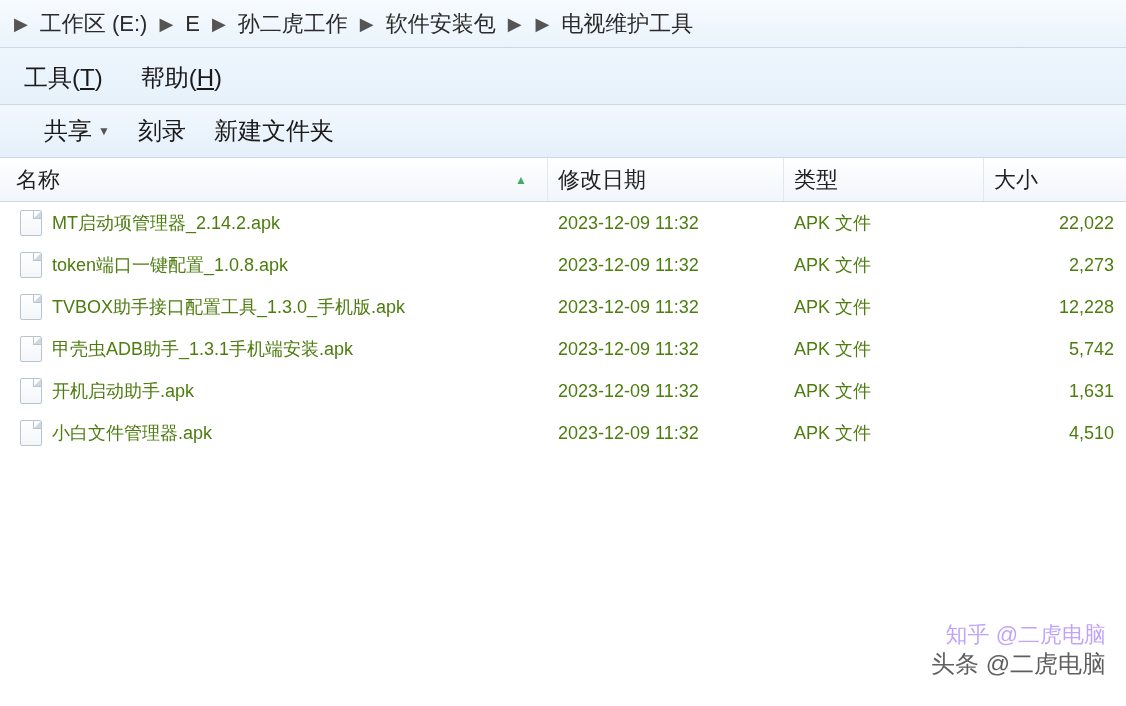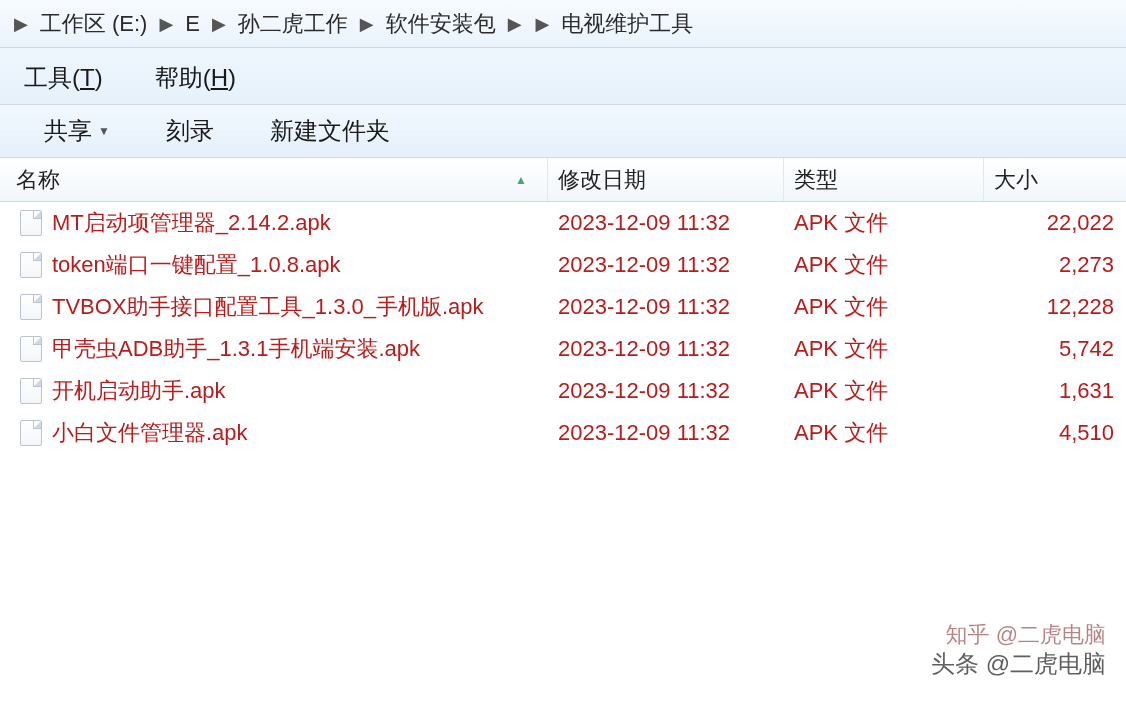--- a/index.html
+++ b/index.html
@@ -28,35 +28,35 @@
     font-size: 18px;
     padding: 0 2px;
   }
   .breadcrumb .crumb {
     white-space: nowrap;
     cursor: pointer;
   }
   .menubar {
     display: flex;
     align-items: center;
-    gap: 52px;
+    gap: 38px;
     padding: 14px 24px 10px 24px;
     background: linear-gradient(to bottom, #eef6fd, #e6f1fa);
     border-bottom: 1px solid #cfd9e3;
     font-size: 24px;
     color: #1a1a1a;
   }
   .menubar .menu-item {
     cursor: pointer;
   }
   .menubar .accel { text-decoration: underline; }
   .toolbar {
     display: flex;
     align-items: center;
-    gap: 56px;
+    gap: 28px;
     padding: 10px 36px 10px 44px;
     background: linear-gradient(to bottom, #f2f8fe, #e5f0fa);
     border-bottom: 1px solid #cfd9e3;
     font-size: 24px;
     color: #1a1a1a;
   }
   .toolbar .tool { cursor: pointer; display:flex; align-items:center; gap:6px; }
   .toolbar .dropdown-caret { font-size: 12px; color:#555; }
   .header-row {
     display: flex;
@@ -80,22 +80,22 @@
     display:flex;
     align-items:center;
   }
   .header-row .col-size { border-right: none; justify-content:flex-start; padding-left:10px; text-align:left;}
   .header-row .sort-arrow { font-size: 12px; color:#4a6; margin-left:auto; margin-right:20px;}
   .files { background:#fff; }
   .file-row {
     display: flex;
     align-items: center;
     height: 42px;
-    font-size: 22px;
-    color: #b91c1c;
+    font-size: 18px;
+    color: #4d7c0f;
     cursor: pointer;
   }
   .file-row .col-name { display:flex; align-items:center; gap:10px; }
   .file-icon {
     width: 22px; height: 26px;
     border: 1px solid #b8c4d0;
     border-radius: 2px;
     background: linear-gradient(to bottom, #ffffff, #f3f6f9);
     position: relative;
     flex-shrink: 0;
@@ -109,21 +109,21 @@
     background: linear-gradient(135deg, #fff 49%, #cfd8e2 51%);
     border-left:1px solid #b8c4d0;
     border-bottom:1px solid #b8c4d0;
   }
   .col-size-cell { flex:1; text-align:right; padding-right:12px; }
   .watermark1, .watermark2 {
     position: absolute;
     right: 20px;
     font-weight: 500;
     opacity: 0.55;
-    color: #7f1d1d;
+    color: #8b5cf6;
     text-shadow: 0 0 2px rgba(255,255,255,0.8);
     pointer-events:none;
   }
   .watermark1 { bottom: 56px; font-size: 22px; }
   .watermark2 { bottom: 26px; font-size: 24px; color:#444; opacity:0.85; }
 </style>
 </head>
 <body>
 
 <div class="breadcrumb">

